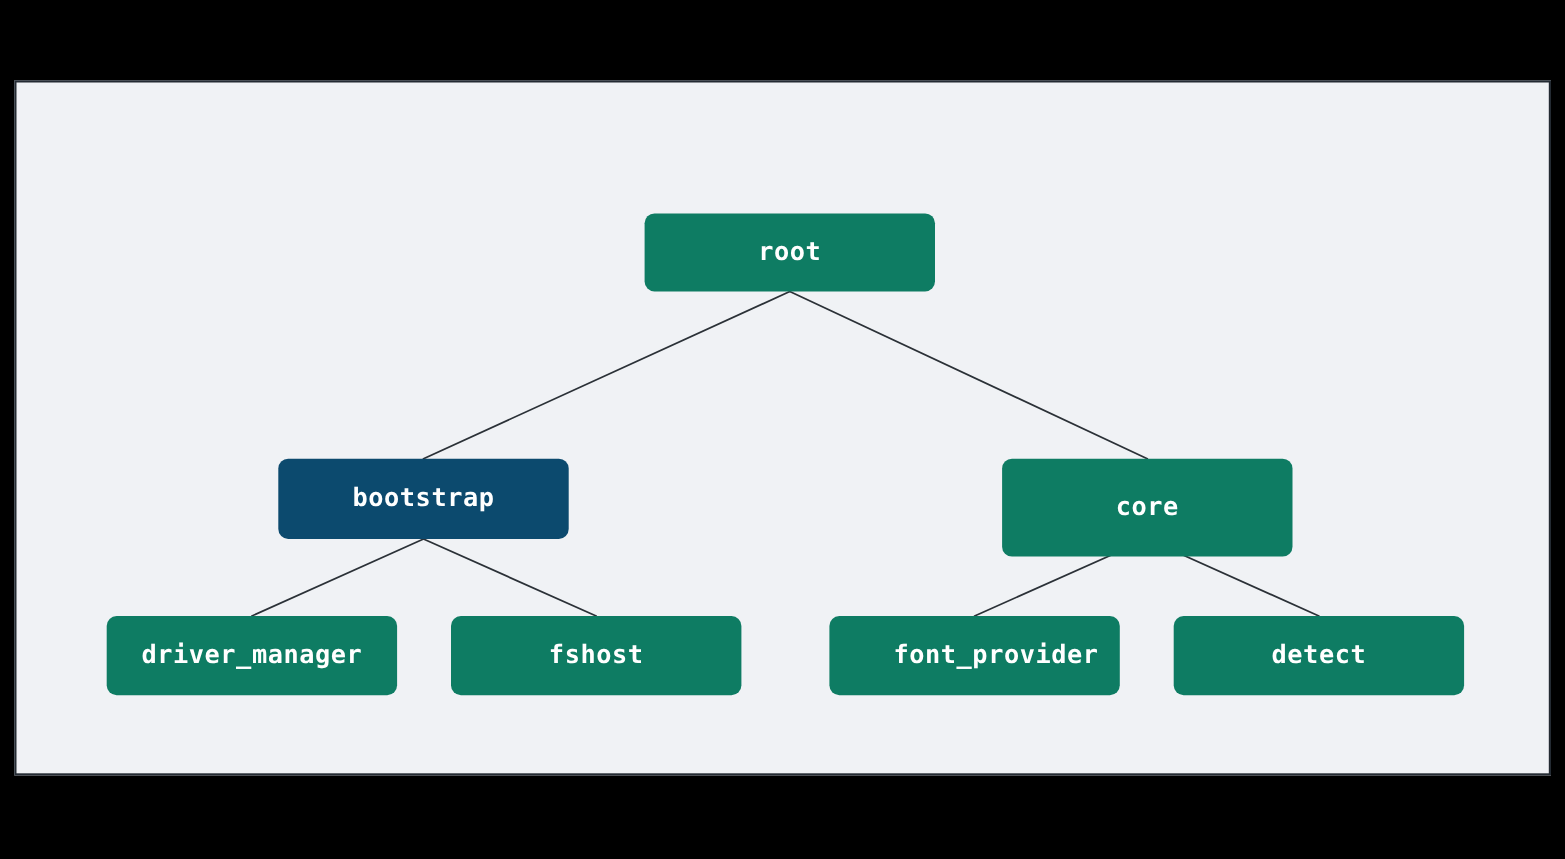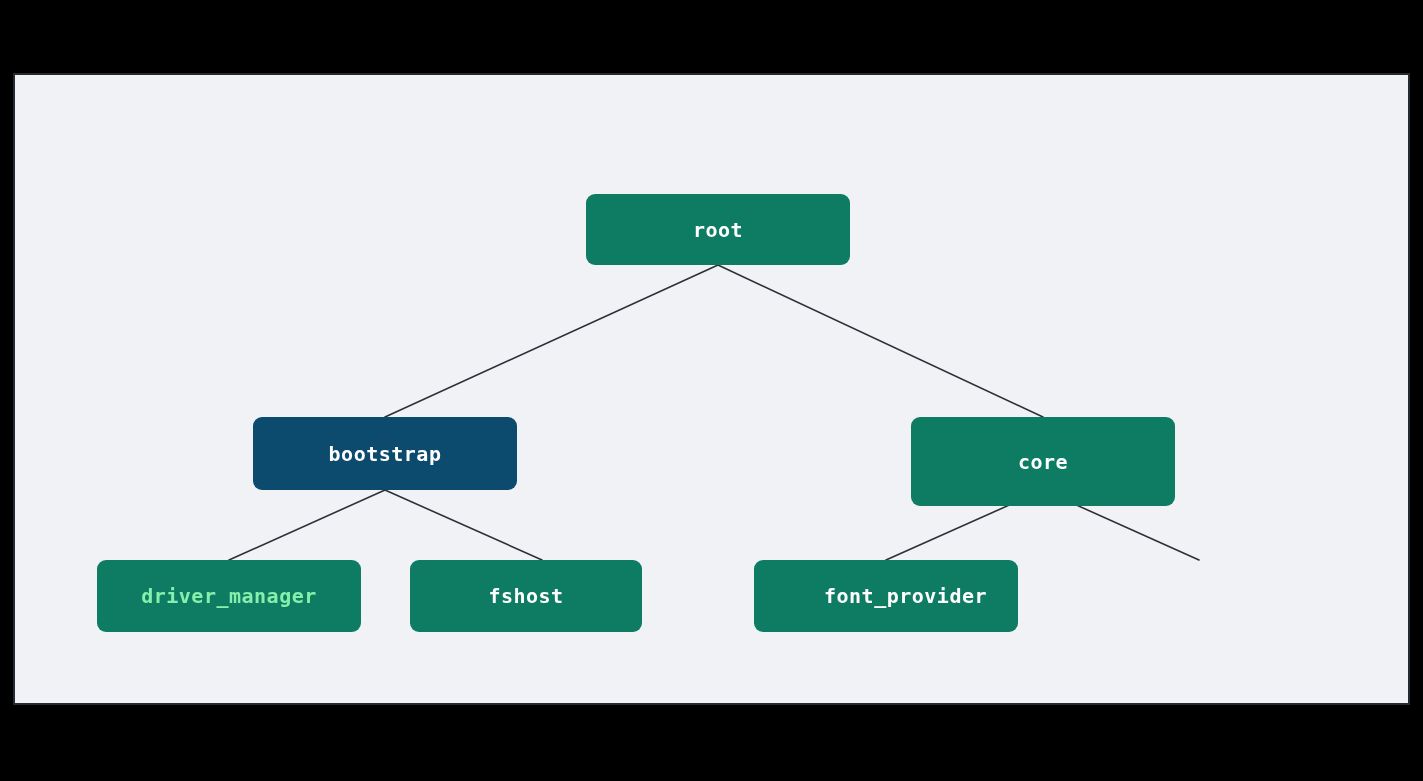--- a/index.html
+++ b/index.html
@@ -44,21 +44,21 @@
     background: #0e7c63;
     border-radius: 9px;
     display: flex;
     align-items: center;
     justify-content: center;
     box-sizing: border-box;
   }
   .node-label {
     color: #ffffff;
     font-family: "DejaVu Sans Mono", "Liberation Mono", monospace;
-    font-size: 20px;
+    font-size: 23px;
     font-weight: 700;
     letter-spacing: 0.5px;
     line-height: 1;
     white-space: nowrap;
     user-select: none;
   }
 </style>
 </head>
 <body>
 
@@ -82,26 +82,29 @@
 
     <div class="node" style="left: 238px; top: 342px; width: 264px; height: 73px; background: #0c4a6e; border-radius: 9px;">
       <span class="node-label" style="color: rgb(255, 255, 255);">bootstrap</span>
     </div>
 
     <div class="node" style="left: 896px; top: 342px; width: 264px; height: 89px; background: rgb(14, 124, 99); border-radius: 9px;">
       <span class="node-label" style="color: rgb(255, 255, 255);">core</span>
     </div>
 
     <div class="node" style="left: 82px; top: 485px; width: 264px; height: 72px; background: rgb(14, 124, 99); border-radius: 9px;">
-      <span class="node-label" style="color: #86efac;">driver_manager</span>
+      <span class="node-label" style="color: #ffffff;">driver_manager</span>
     </div>
 
-    <div class="node" style="left: 395px; top: 485px; width: 232px; height: 72px; background: rgb(14, 124, 99); border-radius: 9px;">
+    <div class="node" style="left: 395px; top: 485px; width: 264px; height: 72px; background: rgb(14, 124, 99); border-radius: 9px;">
       <span class="node-label" style="color: rgb(255, 255, 255);">fshost</span>
     </div>
 
     <div class="node" style="left: 739px; top: 485px; width: 264px; height: 72px; background: rgb(14, 124, 99); border-radius: 9px; padding-left: 39px;">
       <span class="node-label" style="color: rgb(255, 255, 255);">font_provider</span>
     </div>
 
+    <div class="node" style="left: 1052px; top: 485px; width: 264px; height: 72px; background: rgb(14, 124, 99); border-radius: 9px;">
+      <span class="node-label" style="color: rgb(255, 255, 255);">detect</span>
+    </div>
 
   </div>
 </div>
 
 </body></html>

